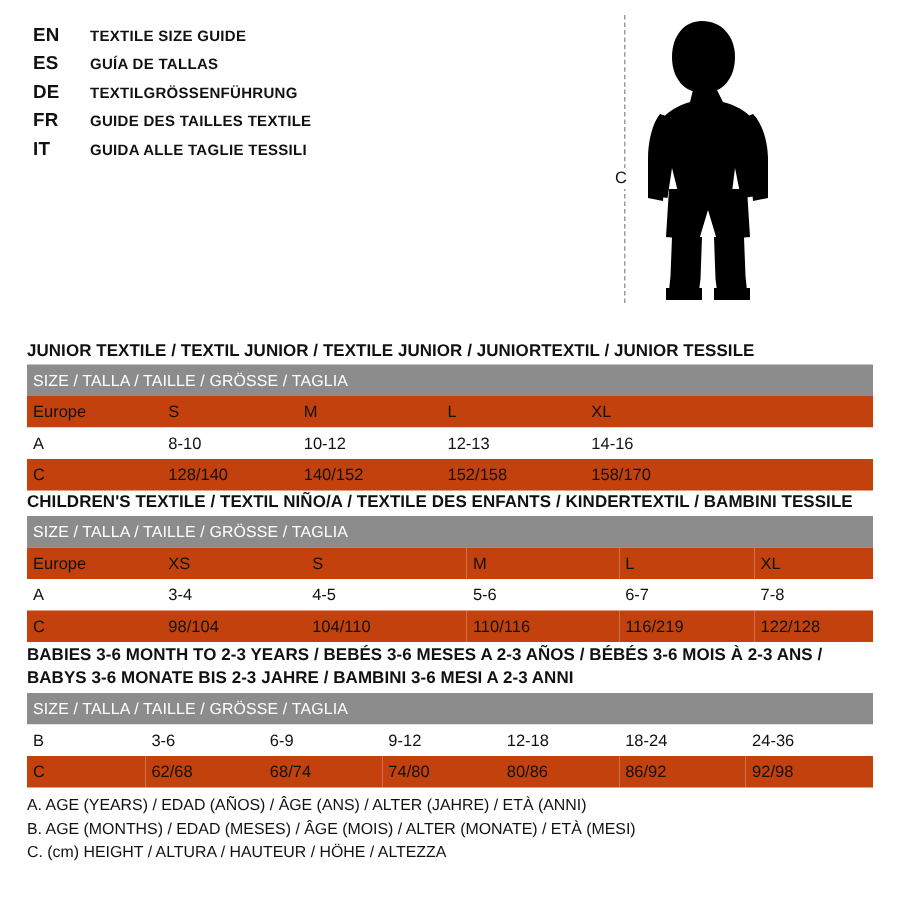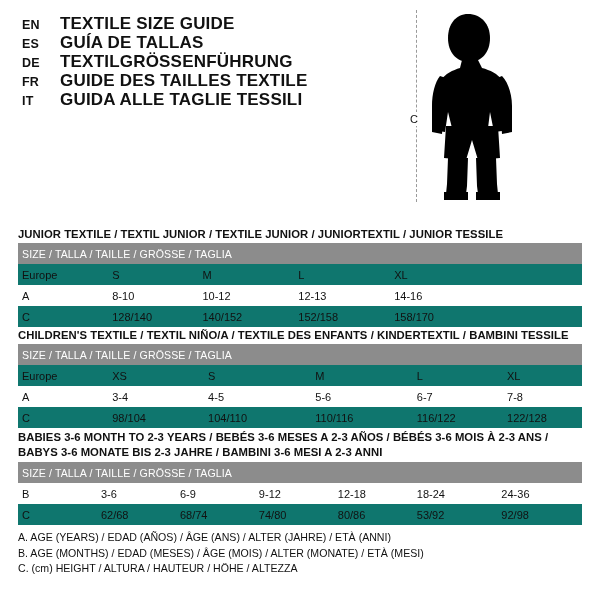--- a/index.html
+++ b/index.html
@@ -36,21 +36,21 @@
     line-height: 19px;
   }
   .lang-code {
     width: 38px;
     font-size: 12.5px;
     font-weight: 700;
     letter-spacing: 0.2px;
     color: #111;
   }
   .lang-title {
-    font-size: 17px;
+    font-size: 10px;
     font-weight: 700;
     letter-spacing: 0.2px;
     color: #111;
     white-space: nowrap;
   }
 
   
   .figure-area {
     position: absolute;
     right: 8px;
@@ -114,21 +114,21 @@
     color: #111;
   }
   tr.head-row td {
     background: #8c8c8c;
     color: #ffffff;
     font-size: 10.6px;
     font-weight: 400;
     letter-spacing: 0.1px;
   }
   tr.alt-row td {
-    background: #0f766e;
+    background: #c2410c;
   }
   tr.plain-row td {
     background: #ffffff;
   }
 
   
   .legend {
     position: absolute;
     left: 18px;
     width: 564px;
@@ -265,21 +265,21 @@
           <td>4-5</td>
           <td>5-6</td>
           <td>6-7</td>
           <td>7-8</td>
         </tr>
         <tr class="alt-row">
           <td>C</td>
           <td>98/104</td>
           <td>104/110</td>
           <td>110/116</td>
-          <td>116/122</td>
+          <td>116/219</td>
           <td>122/128</td>
         </tr>
       </tbody>
     </table>
   </div>
 
   <div class="section" style="top:417px;">
     <div class="section-title two-line">
       <div>BABIES 3-6 MONTH TO 2-3 YEARS / BEBÉS 3-6 MESES A 2-3 AÑOS / BÉBÉS 3-6 MOIS À 2-3 ANS /</div>
       <div>BABYS 3-6 MONATE BIS 2-3 JAHRE / BAMBINI 3-6 MESI A 2-3 ANNI</div>
@@ -306,21 +306,21 @@
           <td>12-18</td>
           <td>18-24</td>
           <td>24-36</td>
         </tr>
         <tr class="alt-row">
           <td>C</td>
           <td>62/68</td>
           <td>68/74</td>
           <td>74/80</td>
           <td>80/86</td>
-          <td>53/92</td>
+          <td>86/92</td>
           <td>92/98</td>
         </tr>
       </tbody>
     </table>
   </div>
 
   <div class="legend" style="top:530px;">
     <div>A. AGE (YEARS) / EDAD (AÑOS) / ÂGE (ANS) / ALTER (JAHRE) / ETÀ (ANNI)</div>
     <div>B. AGE (MONTHS) / EDAD (MESES) / ÂGE (MOIS) / ALTER (MONATE) / ETÀ (MESI)</div>
     <div>C. (cm) HEIGHT / ALTURA / HAUTEUR / HÖHE / ALTEZZA</div>

